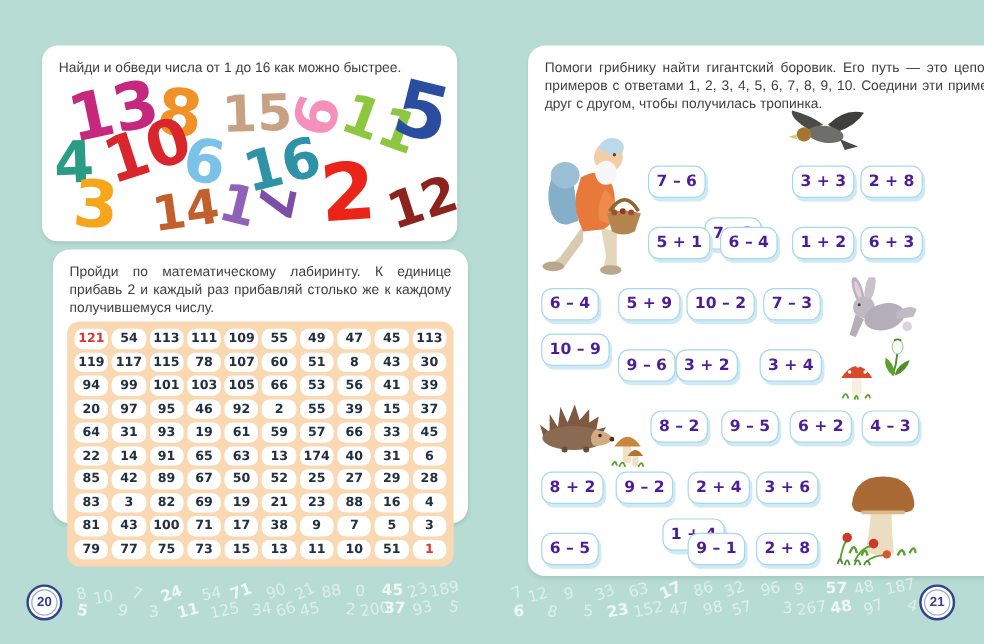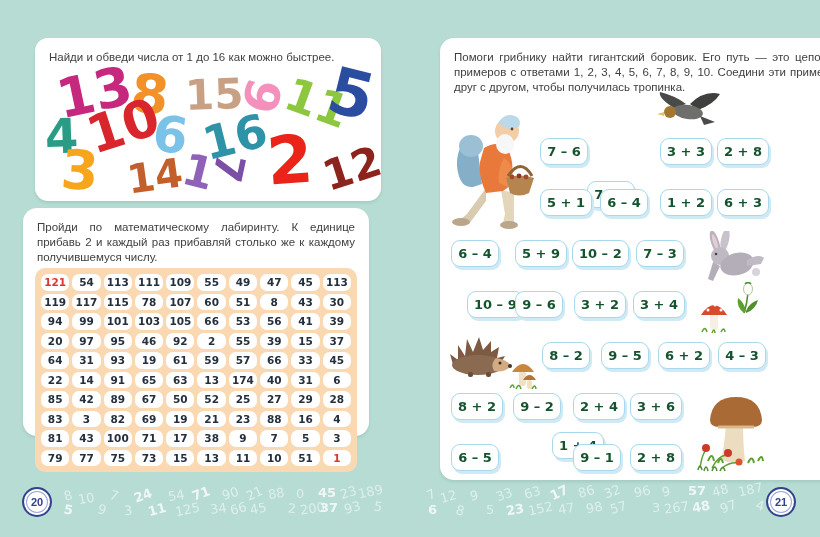--- a/index.html
+++ b/index.html
@@ -3,21 +3,21 @@
 <meta charset="utf-8">
 <style>
   html,body{margin:0;padding:0;}
   body{
     width:820px;height:537px;position:relative;overflow:hidden;
     background:#b6dcd3;
     font-family:"Liberation Sans",sans-serif;
   }
   .panel{position:absolute;background:#ffffff;border-radius:14px;box-shadow:0 2px 3px rgba(90,130,120,0.18);}
   .panel1{left:35px;top:38px;width:346px;height:163px;border-radius:13px;}
-  .panel2{left:23px;top:208px;width:346px;height:228px;}
+  .panel2{left:44px;top:208px;width:346px;height:228px;}
   .panel3{left:440px;top:38px;width:412px;height:442px;}
   .instr{
     margin:0;padding:12px 14px 0 14px;
     font-size:11.5px;line-height:14.8px;color:#3f3f3f;text-align:justify;
   }
   
   .scatter{position:absolute;left:0;top:0;right:0;bottom:0;}
   .scatter span{
     position:absolute;font-family:"DejaVu Sans",sans-serif;font-weight:bold;
     line-height:1;transform-origin:center;white-space:nowrap;
@@ -32,21 +32,21 @@
   .cell{
     background:#ffffff;border-radius:7px;display:flex;align-items:center;justify-content:center;
     font-size:10.5px;font-weight:bold;color:#25303e;font-family:"DejaVu Sans",sans-serif;
   }
   .cell.red{color:#d6392e;}
   
   .chip{
     position:absolute;height:27px;min-width:48px;padding:0 6px;box-sizing:border-box;
     background:#ffffff;border:1.5px solid #a8d8ec;border-radius:9px;
     display:flex;align-items:center;justify-content:center;
-    font-weight:bold;font-size:13px;color:#14532d;font-family:"DejaVu Sans",sans-serif;
+    font-weight:bold;font-size:13px;color:#4c1d95;font-family:"DejaVu Sans",sans-serif;
     box-shadow:2px 3px 0 #cfe9f5;white-space:nowrap;
   }
   .illu{position:absolute;}
   
   .badge{
     position:absolute;width:26px;height:26px;border-radius:50%;
     background:#ffffff;border:2px solid #33418f;
     box-shadow:inset 0 0 0 2px #ffffff,inset 0 0 0 3px #9aa8d6;
     display:flex;align-items:center;justify-content:center;
     font-size:11px;font-weight:bold;color:#33418f;
@@ -293,23 +293,23 @@
         <div class="chip" style="left: 220px; top: 100px;">3 + 3</div>
         <div class="chip" style="left: 277px; top: 100px;">2 + 8</div>
         <div class="chip" style="left: 100px; top: 151px;">5 + 1</div>
         <div class="chip" style="left: 160px; top: 151px;">6 – 4</div>
         <div class="chip" style="left: 220px; top: 151px;">1 + 2</div>
         <div class="chip" style="left: 277px; top: 151px;">6 + 3</div>
         <div class="chip" style="left: 11px; top: 202px;">6 – 4</div>
         <div class="chip" style="left: 75px; top: 202px;">5 + 9</div>
         <div class="chip" style="left: 132px; top: 202px; min-width: 56px;">10 – 2</div>
         <div class="chip" style="left: 196px; top: 202px;">7 – 3</div>
-        <div class="chip" style="left: 11px; top: 253px; min-width: 56px; margin-left: 16px;">10 – 9</div>
+        <div class="chip" style="left: 11px; top: 240px; min-width: 56px;">10 – 9</div>
         <div class="chip" style="left: 75px; top: 253px;">9 – 6</div>
-        <div class="chip" style="left: 134px; top: 253px; text-align: right;">3 + 2</div>
+        <div class="chip" style="left: 123px; top: 253px; text-align: right;">3 + 2</div>
         <div class="chip" style="left: 193px; top: 253px;">3 + 4</div>
         <div class="chip" style="left: 102px; top: 304px;">8 – 2</div>
         <div class="chip" style="left: 161px; top: 304px;">9 – 5</div>
         <div class="chip" style="left: 218px; top: 304px;">6 + 2</div>
         <div class="chip" style="left: 278px; top: 304px;">4 – 3</div>
         <div class="chip" style="left: 11px; top: 355px;">8 + 2</div>
         <div class="chip" style="left: 73px; top: 355px;">9 – 2</div>
         <div class="chip" style="left: 133px; top: 355px;">2 + 4</div>
         <div class="chip" style="left: 190px; top: 355px;">3 + 6</div>
         <div class="chip" style="left: 11px; top: 406px;">6 – 5</div>

